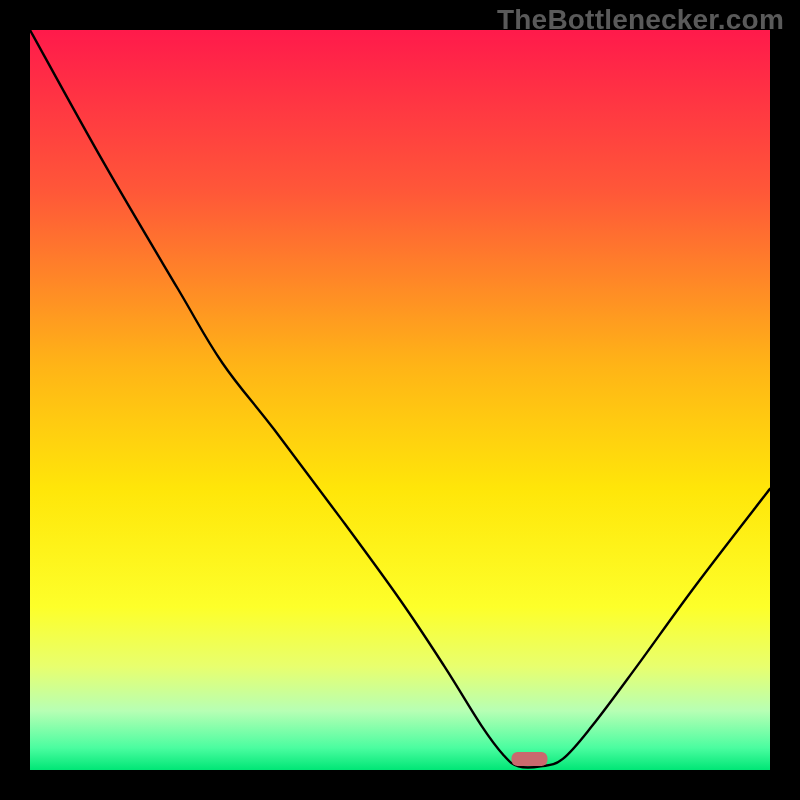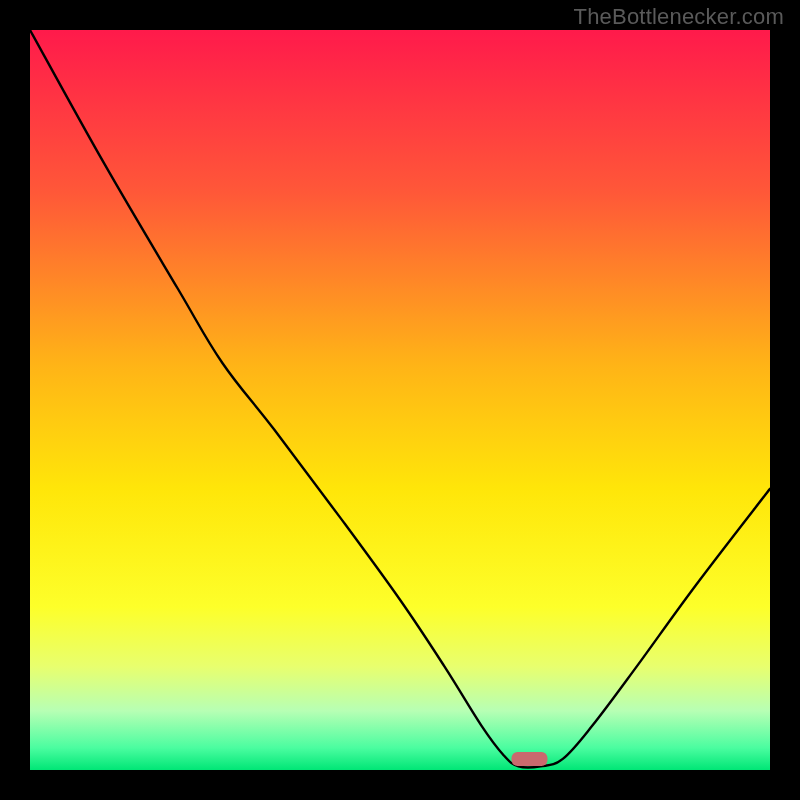--- a/index.html
+++ b/index.html
@@ -9,22 +9,22 @@
     height: 800px;
     background: #000;
     position: relative;
     font-family: Arial, Helvetica, sans-serif;
   }
   .watermark {
     position: absolute;
     top: 4px;
     right: 16px;
     color: #5a5a5a;
-    font-size: 22px;
-    font-weight: 400;
+    font-size: 28px;
+    font-weight: 700;
     letter-spacing: 0.2px;
     z-index: 10;
   }
   .frame {
     position: absolute;
     left: 30px;
     top: 30px;
     width: 740px;
     height: 740px;
     background: #000;

